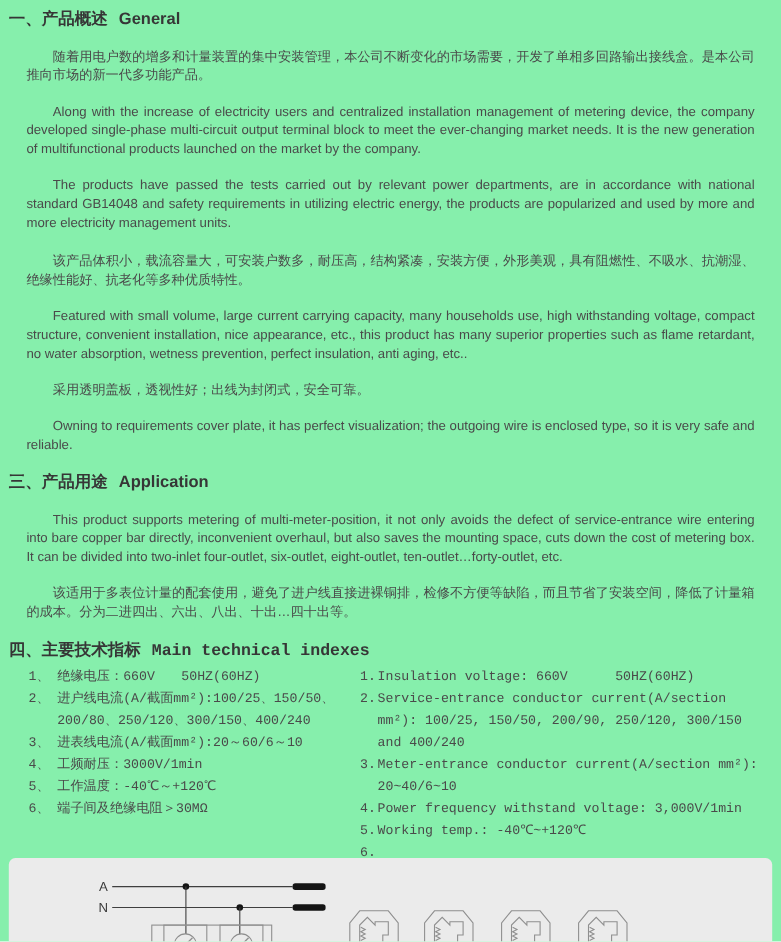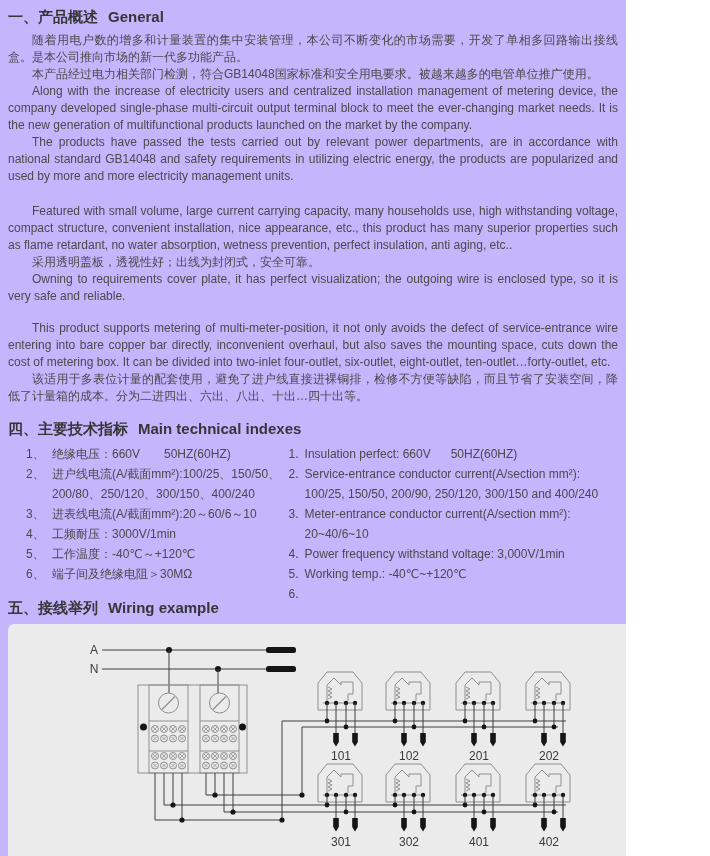--- a/index.html
+++ b/index.html
@@ -1,84 +1,84 @@
 <!DOCTYPE html>
 <html><head>
 <meta charset="utf-8">
 <style>
   html,body{margin:0;padding:0;background:#ffffff;}
   .page{
-    width:626px;height:856px;box-sizing:border-box;
-    padding:8px 8px 0 8px;overflow:hidden;background:#c4b5fd;
+    width:710px;height:856px;box-sizing:border-box;
+    padding:8px 8px 0 8px;overflow:hidden;background:#86efac;
     font-family:"Liberation Sans","DejaVu Sans",sans-serif;
     color:#4a4a4a;
   }
   h2.sec{font-size:15px;font-weight:bold;color:#363636;margin:0 0 5px 0;}
   h2.sec .en{margin-left:10px;}
-  p.body{margin:0;font-size:12px;line-height:17px;text-indent:2em;text-align:justify;}
+  p.body{margin:16px;font-size:12px;line-height:17px;text-indent:2em;text-align:justify;}
   section.s2{margin-top:18px;} section.s3{margin-top:15px;}
-  section.s4{margin-top:15px;} section.s5{margin-top:15px;}
+  section.s4{margin-top:15px;font-family:Liberation Mono, monospace;} section.s5{margin-top:15px;}
   .tech-cols{display:flex;margin-top:2px;}
   .tech-left{width:46%;box-sizing:border-box;padding-left:18px;}
   .tech-right{width:54%;box-sizing:border-box;}
   .t-item{position:relative;font-size:12px;line-height:20px;padding-left:26px;}
   .t-item .num{position:absolute;left:0;top:0;}
   .tech-right .t-item{padding-left:16px;}
   .t-text{white-space:pre-wrap;}
   .panel{margin-top:6px;width:694px;height:240px;background:#ebebeb;border-radius:6px;}
   svg text{font-family:"Liberation Sans","DejaVu Sans",sans-serif;}
 </style>
 </head>
 <body>
 
 <div class="page">
 
   <section class="s1">
     <h2 class="sec"><span class="zh"><span>一、</span><span>产品概述</span></span><span class="en">General</span></h2>
     <p class="body">随着用电户数的增多和计量装置的集中安装管理，本公司不断变化的市场需要，开发了单相多回路输出接线盒。是本公司推向市场的新一代多功能产品。</p>
-    <p class="body">本产品经过电力相关部门检测，符合GB14048国家标准和安全用电要求。被越来越多的电管单位推广使用。</p>
     <p class="body">Along with the increase of electricity users and centralized installation management of metering device, the company developed single-phase multi-circuit output terminal block to meet the ever-changing market needs. It is the new generation of multifunctional products launched on the market by the company.</p>
     <p class="body">The products have passed the tests carried out by relevant power departments, are in accordance with national standard GB14048 and safety requirements in utilizing electric energy, the products are popularized and used by more and more electricity management units.</p>
   </section>
 
   <section class="s2">
+    <p class="body">该产品体积小，载流容量大，可安装户数多，耐压高，结构紧凑，安装方便，外形美观，具有阻燃性、不吸水、抗潮湿、绝缘性能好、抗老化等多种优质特性。</p>
     <p class="body">Featured with small volume, large current carrying capacity, many households use, high withstanding voltage, compact structure, convenient installation, nice appearance, etc., this product has many superior properties such as flame retardant, no water absorption, wetness prevention, perfect insulation, anti aging, etc..</p>
     <p class="body">采用透明盖板，透视性好；出线为封闭式，安全可靠。</p>
     <p class="body">Owning to requirements cover plate, it has perfect visualization; the outgoing wire is enclosed type, so it is very safe and reliable.</p>
   </section>
 
   <section class="s3">
+    <h2 class="sec"><span class="zh"><span>三、</span><span>产品用途</span></span><span class="en">Application</span></h2>
     <p class="body">This product supports metering of multi-meter-position, it not only avoids the defect of service-entrance wire entering into bare copper bar directly, inconvenient overhaul, but also saves the mounting space, cuts down the cost of metering box. It can be divided into two-inlet four-outlet, six-outlet, eight-outlet, ten-outlet…forty-outlet, etc.</p>
     <p class="body">该适用于多表位计量的配套使用，避免了进户线直接进裸铜排，检修不方便等缺陷，而且节省了安装空间，降低了计量箱的成本。分为二进四出、六出、八出、十出…四十出等。</p>
   </section>
 
   <section class="s4">
     <h2 class="sec"><span class="zh"><span>四、</span><span>主要技术指标</span></span><span class="en">Main technical indexes</span></h2>
     <div class="tech-cols">
       <div class="tech-left">
         <div class="t-item"><span class="num">1、</span><span class="t-text">绝缘电压：660V　　50HZ(60HZ)</span></div>
         <div class="t-item"><span class="num">2、</span><span class="t-text">进户线电流(A/截面mm²):100/25、150/50、200/80、250/120、300/150、400/240</span></div>
         <div class="t-item"><span class="num">3、</span><span class="t-text">进表线电流(A/截面mm²):20～60/6～10</span></div>
         <div class="t-item"><span class="num">4、</span><span class="t-text">工频耐压：3000V/1min</span></div>
         <div class="t-item"><span class="num">5、</span><span class="t-text">工作温度：-40℃～+120℃</span></div>
         <div class="t-item"><span class="num">6、</span><span class="t-text">端子间及绝缘电阻＞30MΩ</span></div>
       </div>
       <div class="tech-right">
-        <div class="t-item"><span class="num">1.</span><span class="t-text">Insulation perfect: 660V      50HZ(60HZ)</span></div>
+        <div class="t-item"><span class="num">1.</span><span class="t-text">Insulation voltage: 660V      50HZ(60HZ)</span></div>
         <div class="t-item"><span class="num">2.</span><span class="t-text">Service-entrance conductor current(A/section mm²): 100/25, 150/50, 200/90, 250/120, 300/150 and 400/240</span></div>
         <div class="t-item"><span class="num">3.</span><span class="t-text">Meter-entrance conductor current(A/section mm²): 20~40/6~10</span></div>
         <div class="t-item"><span class="num">4.</span><span class="t-text">Power frequency withstand voltage: 3,000V/1min</span></div>
         <div class="t-item"><span class="num">5.</span><span class="t-text">Working temp.: -40℃~+120℃</span></div>
         <div class="t-item"><span class="num">6.</span></div>
       </div>
     </div>
   </section>
 
   <section class="s5">
-    <h2 class="sec"><span class="zh"><span>五、</span><span>接线举列</span></span><span class="en">Wiring example</span></h2>
     <div class="panel">
       <svg id="wiring-svg" viewBox="0 0 694 240" width="694" height="240">
           <text x="86" y="30" fill="#3a3a3a" font-size="12" text-anchor="middle">A</text>
           <line x1="94" y1="26" x2="258" y2="26" stroke="#3f3f3f" stroke-width="1"></line>
           <circle cx="161" cy="26" r="3" fill="#151515"></circle>
           <rect x="258" y="23" width="30" height="6" rx="2.5" fill="#151515"></rect>
           <text x="86" y="49" fill="#3a3a3a" font-size="12" text-anchor="middle">N</text>
           <line x1="94" y1="45" x2="258" y2="45" stroke="#3f3f3f" stroke-width="1"></line>
           <circle cx="210" cy="45" r="3" fill="#151515"></circle>
           <rect x="258" y="42" width="30" height="6" rx="2.5" fill="#151515"></rect>

